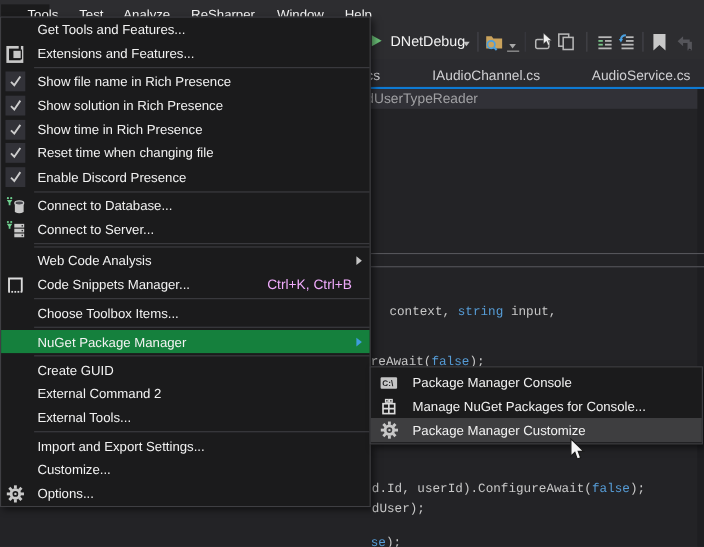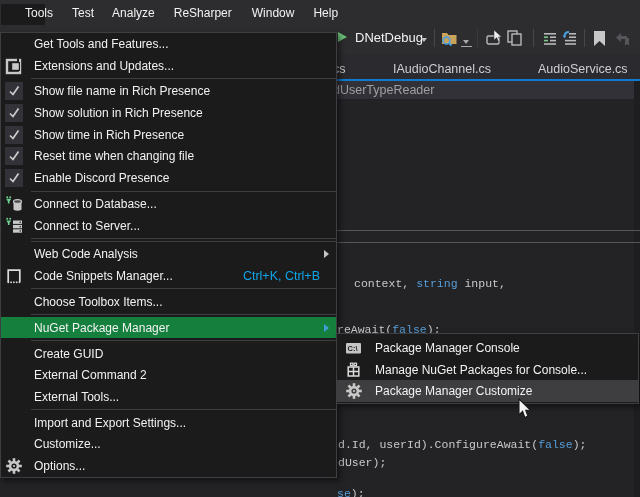--- a/index.html
+++ b/index.html
@@ -22,28 +22,28 @@
 
   
   #editor { position:absolute; left:0; top:99px; width:640px; height:398px; background:#232326; }
   .split { position:absolute; left:337px; width:303px; height:1px; background:#55555a; }
   #scrollstrip { position:absolute; left:634px; top:81px; width:6px; height:416px; background:#1e1e21; }
   .code { position:absolute; font-family:"Liberation Mono", monospace; font-size:11.5px;
     color:#c8c8c8; white-space:pre; }
   .kw { color:#569cd6; }
 
   
-  #menu { position:absolute; left:0; top:32px; width:337px; background:#1b1b1c;
+  #menu { position:absolute; left:0; top:15px; width:337px; background:#1b1b1c;
     border:1px solid #3f3f43; box-shadow:3px 3px 6px rgba(0,0,0,.5); z-index:10;
     padding:0; }
   .row { height:21.7px; display:flex; align-items:center; position:relative;
     font-size:12px; color:#f2f2f2; }
   .row .icon { position:absolute; left:4px; top:50%; transform:translateY(-50%); width:18px; height:18px; }
   .row .lbl { margin-left:33px; }
-  .row .sc { margin-left:auto; padding-right:16px; font-size:12.5px; color:#0ea5e9; }
+  .row .sc { margin-left:auto; padding-right:16px; font-size:12.5px; color:#f0abfc; }
   .row .arr { position:absolute; right:7px; top:50%; margin-top:-4px; width:0; height:0;
     border-left:5px solid #c5c5c5; border-top:4px solid transparent; border-bottom:4px solid transparent; }
   .sep { height:1px; background:#3e3e42; margin:1.6px 0 1.6px 30px; }
   .chk { position:absolute; left:4px; top:50%; transform:translateY(-50%);
     width:18px; height:18px; background:#323238; }
   #nugetrow { background:#15803d; }
   #nugetrow .arr { border-left-color:#3f9ddd; }
 
   
   #submenu { position:absolute; left:336px; top:333px; width:302.5px; background:#1b1b1c;
@@ -144,21 +144,21 @@
     <div class="row">
         <span class="lbl">Get Tools and Features...</span>
       </div>
     <div class="row">
       <svg class="icon" viewBox="0 0 18 18">
         <rect x="2" y="3" width="13" height="13" fill="none" stroke="#c8c8c8" stroke-width="2.4"></rect>
         <rect x="6" y="5" width="9" height="9" fill="#1b1b1c"></rect>
         <rect x="7.2" y="6.2" width="6.6" height="6.6" fill="#c8c8c8"></rect>
         <rect x="12" y="1" width="2" height="4" fill="#1b1b1c"></rect>
       </svg>
-      <span class="lbl">Extensions and Updates...</span>
+      <span class="lbl">Extensions and Features...</span>
     </div>
     <div class="sep"></div>
     <div class="row">
         <span class="chk"></span>
         <svg class="icon" viewBox="0 0 18 18">
           <path d="M5 9.5 L8 12.5 L13.5 4.5" fill="none" stroke="#cccccc" stroke-width="1.7"></path>
         </svg>
         <span class="lbl">Show file name in Rich Presence</span>
       </div>
     <div class="row">

